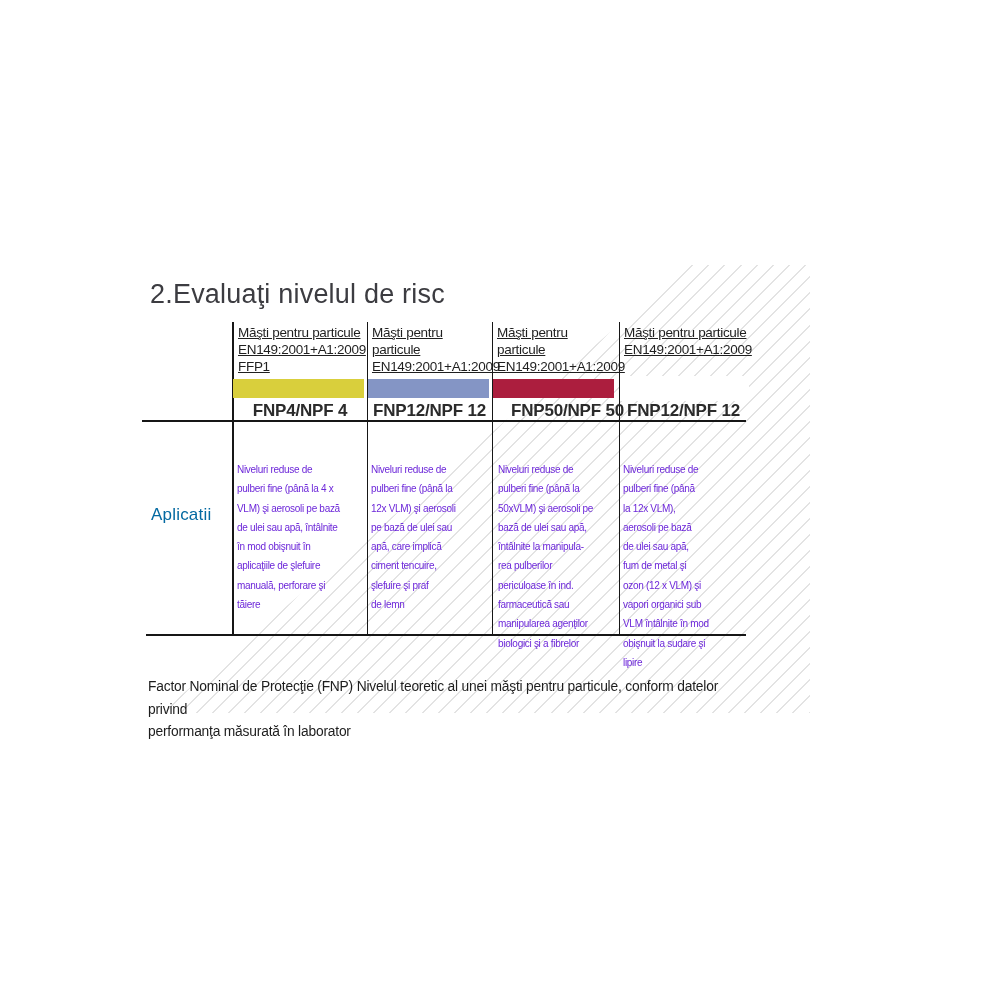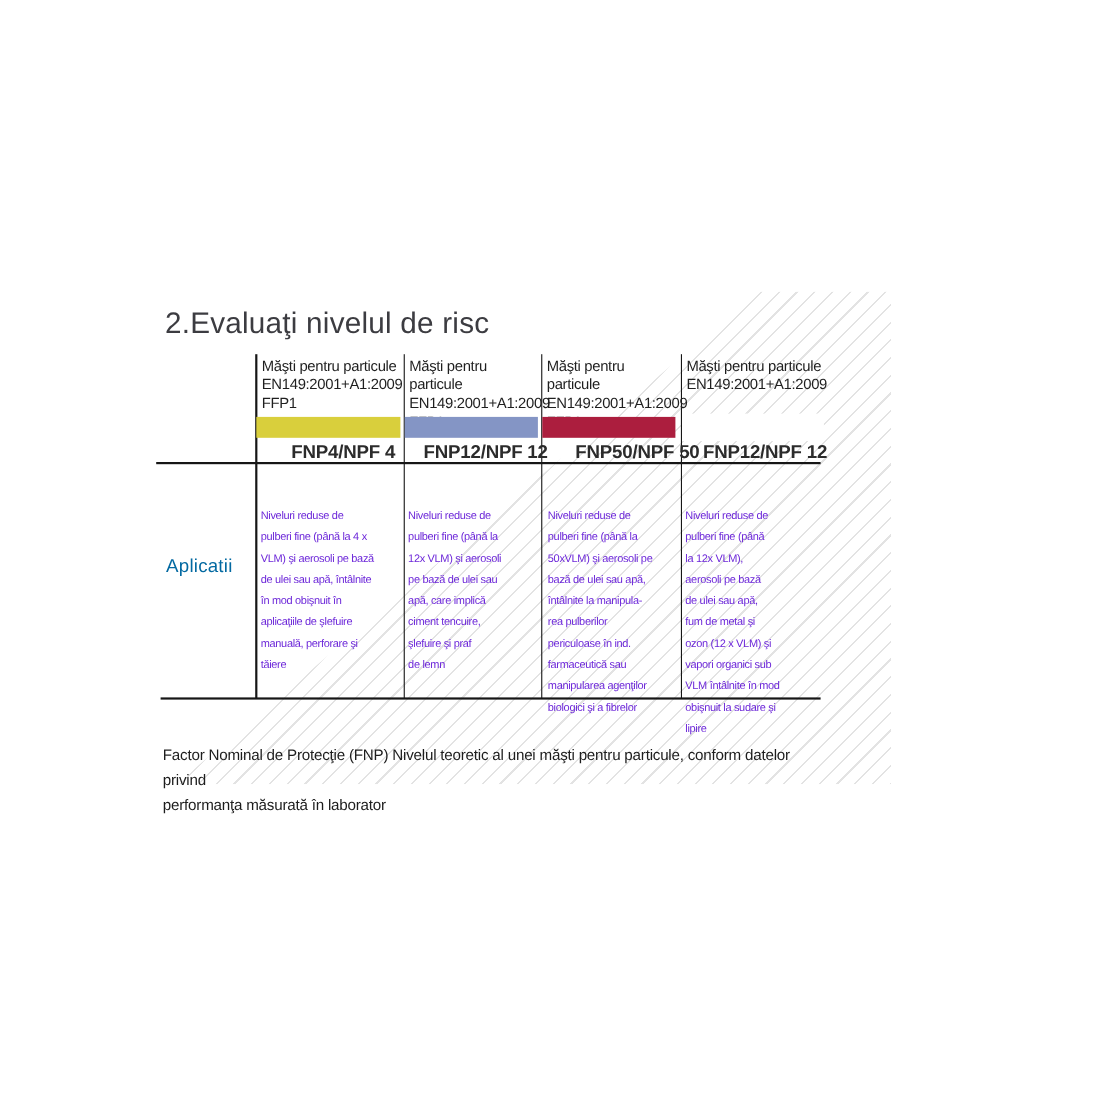--- a/index.html
+++ b/index.html
@@ -30,26 +30,26 @@
     font-size:16.5px;line-height:18.5px;color:#3f3f42;
     white-space:pre-line;
   }
   .aplicatii{
     left:151px;top:505px;width:100px;
     font-size:17px;font-weight:400;color:#0369a1;letter-spacing:0.2px;
   }
   .colhead{
     top:324px;
     font-size:13.5px;line-height:17px;color:#1f1f1f;
-    letter-spacing:-0.3px;white-space:pre-line;
+    letter-spacing:-0.3px;white-space:pre-line;text-decoration:underline;
   }
   .fnp{
     top:401px;height:20px;
     font-size:17px;font-weight:700;color:#2b2b2b;
-    letter-spacing:-0.2px;text-align:center;margin-left:12px;
+    letter-spacing:-0.2px;text-align:center;
   }
   .cell{
     top:460px;
     font-size:10px;line-height:19.3px;color:#6d28d9;
     letter-spacing:-0.3px;white-space:pre-line;
   }
   .foot{
     left:148px;top:676px;width:600px;
     font-size:13.8px;line-height:22.5px;color:#1d1d1d;
     letter-spacing:-0.2px;white-space:pre-line;

